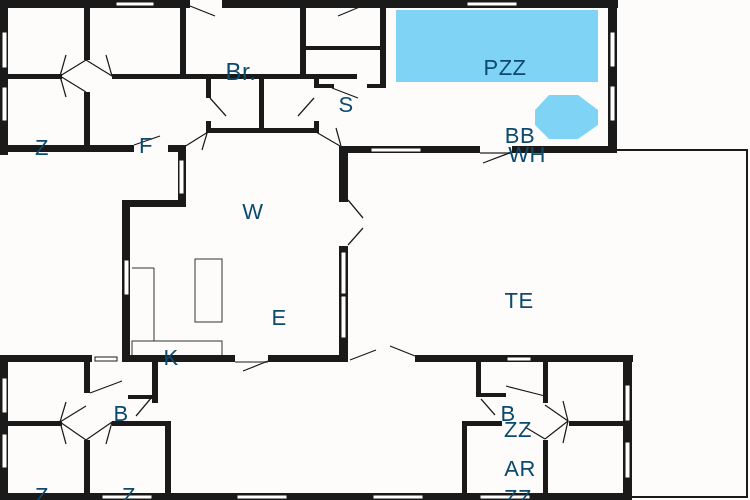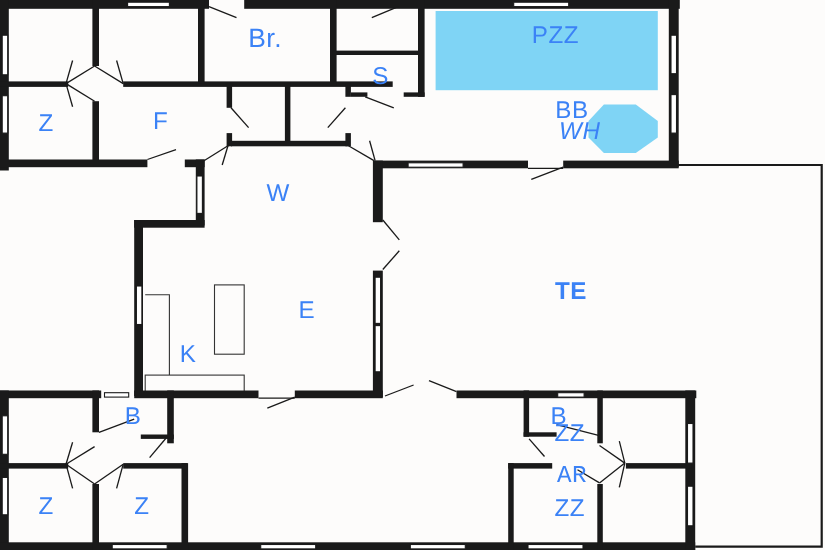--- a/index.html
+++ b/index.html
@@ -1,19 +1,19 @@
 <!DOCTYPE html>
 <html><head>
 <meta charset="utf-8">
 <style>
   html, body { margin: 0; padding: 0; background: #fdfcfb; }
   body { width: 750px; height: 500px; position: relative; overflow: hidden; font-family: "Liberation Sans", sans-serif; }
   svg { position: absolute; left: 0; top: 0; }
-  .lbl { position: absolute; color: #3b82f6; font-size: 22px; line-height: 1; white-space: nowrap; transform: translate(-50%, -50%); letter-spacing: 0.5px; }
-  .lbl.bold { font-weight: bold; }
+  .lbl { position: absolute; color: #0c4a6e; font-size: 22px; line-height: 1; white-space: nowrap; transform: translate(-50%, -50%); letter-spacing: 0.5px; margin-top: 36px; }
+  .lbl.bold { font-weight: normal; }
 </style>
 </head>
 <body>
 
 <svg width="750" height="500" viewBox="0 0 750 500" xmlns="http://www.w3.org/2000/svg">
   <rect x="0" y="0" width="750" height="500" fill="#fdfcfb"></rect>
 
   <g fill="none" stroke="#1a1a1a" stroke-width="2">
     <polyline points="612,150 747,150 747,497 632,497"></polyline>
   </g>
@@ -160,24 +160,24 @@
     <line x1="525" y1="427" x2="545" y2="439"></line>
   </g>
 </svg>
 
 <div class="lbl" style="left:42px;top:112px;">Z</div>
 <div class="lbl" style="left:146px;top:110px;">F</div>
 <div class="lbl" style="left:241px;top:36px;font-size:24px;">Br.</div>
 <div class="lbl" style="left:346px;top:69px;">S</div>
 <div class="lbl" style="left:505px;top:32px;">PZZ</div>
 <div class="lbl" style="left:520px;top:100px;">BB</div>
-<div class="lbl" style="left:527px;top:119px;font-style:italic;">WH</div>
+<div class="lbl" style="left:527px;top:119px;">WH</div>
 <div class="lbl" style="left:253px;top:176px;">W</div>
 <div class="lbl" style="left:279px;top:282px;">E</div>
 <div class="lbl" style="left:171px;top:322px;">K</div>
 <div class="lbl bold" style="left:519px;top:265px;">TE</div>
 <div class="lbl" style="left:121px;top:378px;">B</div>
 <div class="lbl" style="left:42px;top:460px;">Z</div>
 <div class="lbl" style="left:129px;top:460px;">Z</div>
 <div class="lbl" style="left:508px;top:378px;">B</div>
 <div class="lbl" style="left:518px;top:394px;">ZZ</div>
-<div class="lbl" style="left:520px;top:433px;font-family:Liberation Mono, monospace;">AR</div>
+<div class="lbl" style="left:520px;top:433px;">AR</div>
 <div class="lbl" style="left:518px;top:462px;">ZZ</div>
 
 </body></html>

